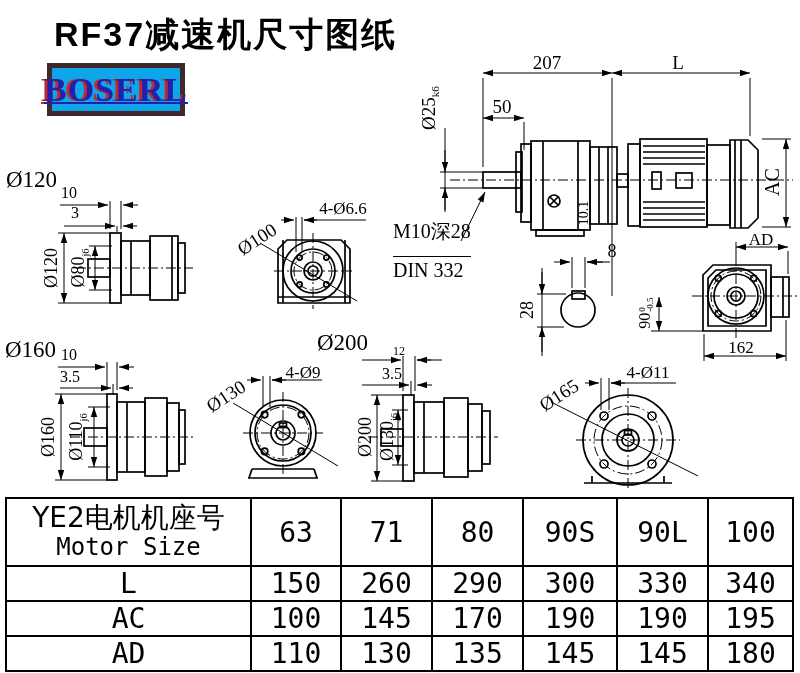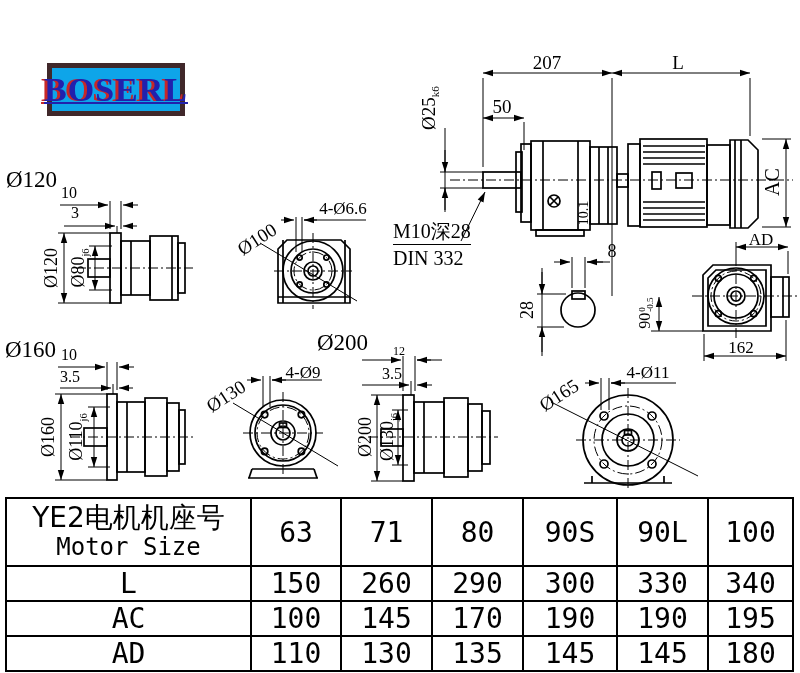--- a/index.html
+++ b/index.html
@@ -17,21 +17,21 @@
        font-size:17px;line-height:1;}
   .rot{transform:translate(-50%,-50%) rotate(-90deg);}
   .diag{transform:translate(-50%,-50%) rotate(-33deg);}
   .glbl{position:absolute;font-size:23px;line-height:1;white-space:nowrap;}
   .lbl sub{font-size:0.58em;}
   .tol{display:inline-flex;flex-direction:column;font-size:9px;line-height:8px;
        vertical-align:middle;margin-left:1px;}
   .tol i{font-style:normal;}
   
   #notes{position:absolute;left:393px;top:218px;font-size:20px;line-height:26px;}
-  #notes .u{border-bottom:1.5px solid #000;display:inline-block;padding-bottom:0px;}
+  #notes .u{border-bottom:1.5px solid #000;display:inline-block;padding-bottom:12px;}
   
   #title{position:absolute;left:54px;top:12px;font-family:"Liberation Sans",sans-serif;
          font-weight:bold;font-size:34px;letter-spacing:2px;}
   #logo{position:absolute;left:47px;top:63px;width:138px;height:53px;border:5px solid #40282a;
         box-sizing:border-box;display:flex;align-items:center;justify-content:center;background:#0ea5e9;}
   #logo span{font-family:"Liberation Serif",serif;font-weight:bold;font-size:34px;
         color:#2121ad;letter-spacing:1px;text-decoration:underline;
         text-decoration-thickness:2px;text-shadow:-3px 0 0 #c62828;}
   
   table.spec{position:absolute;left:5px;top:497px;width:789px;height:172px;
@@ -313,20 +313,21 @@
         <line x1="551" y1="402" x2="698" y2="476"></line>
         <line x1="601" y1="410" x2="601" y2="378"></line>
         <line x1="609" y1="410" x2="609" y2="378"></line>
         <line class="me" x1="585" y1="383" x2="599" y2="383"></line>
         <line class="me" x1="625" y1="383" x2="611" y2="383"></line>
         <line x1="611" y1="383" x2="676" y2="383"></line>
       </g>
     </g>
   </svg>
 
+  <div id="title">RF37减速机尺寸图纸</div>
   <div id="logo">
     <span>BOSERL</span>
   </div>
 
   <span class="lbl" style="left:547px;top:62px;font-size:19px">207</span>
   <span class="lbl" style="left:678px;top:62px;font-size:19px">L</span>
   <span class="lbl" style="left:502px;top:106px;font-size:19px">50</span>
   <span class="lbl rot" style="left:430px;top:108px;font-size:19px"><span>Ø25</span><sub>k6</sub></span>
   <span class="lbl rot" style="left:584px;top:213px;font-size:14px">10.1</span>
   <span class="lbl rot" style="left:772px;top:182px;font-size:20px">AC</span>

